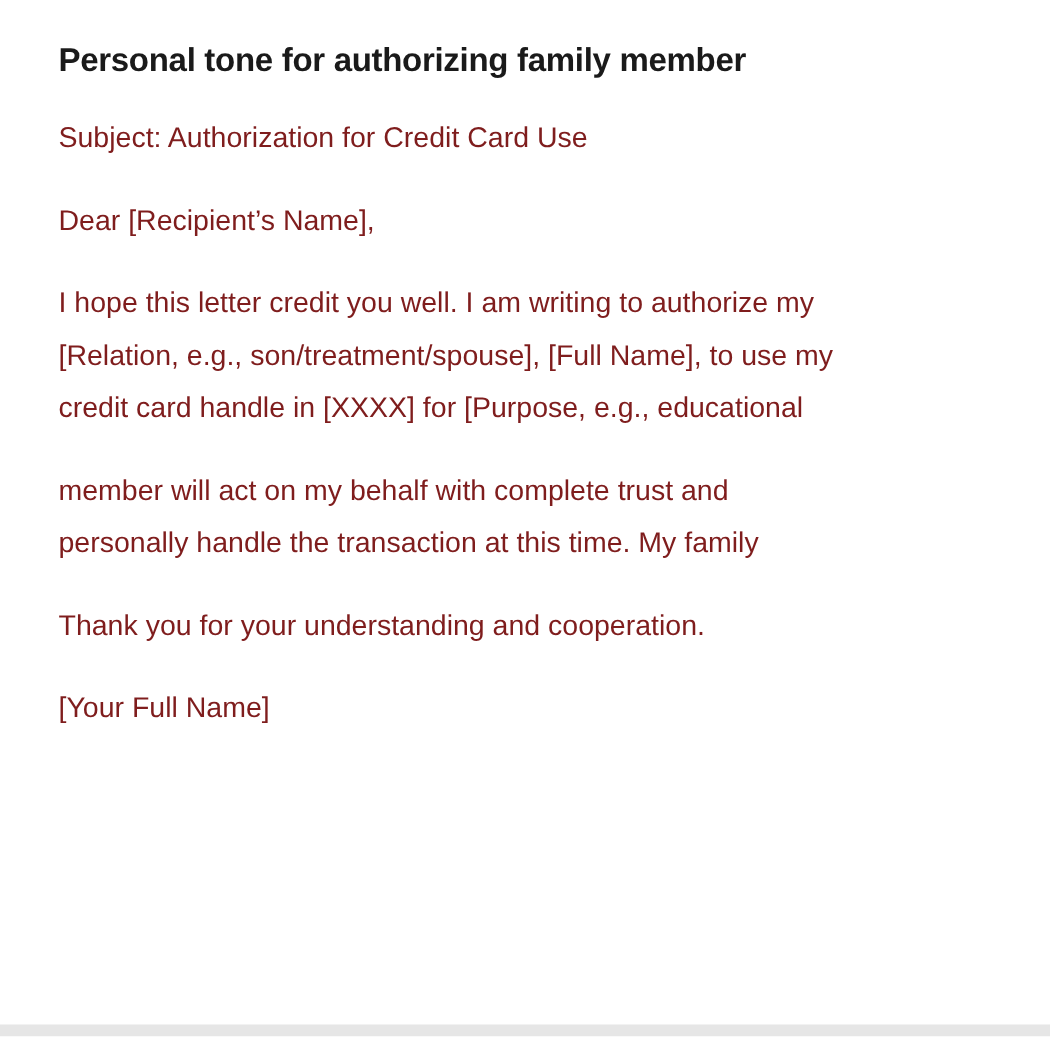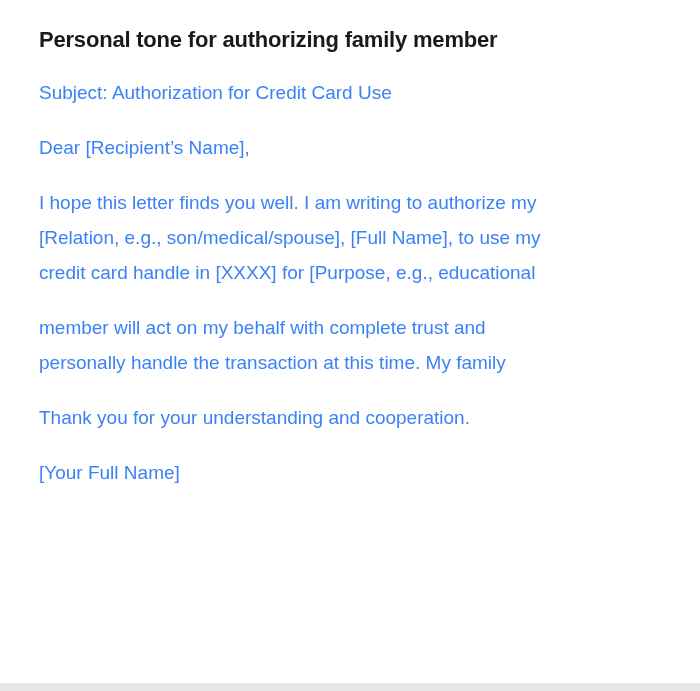--- a/index.html
+++ b/index.html
@@ -20,21 +20,21 @@
     font-size: 22px;
     line-height: 28px;
     font-weight: 700;
     color: #1a1a1a;
     margin: 0 0 21px 0;
     letter-spacing: -0.2px;
   }
   .para {
     font-size: 19px;
     line-height: 35px;
-    color: #3b82f6;
+    color: #7f1d1d;
     margin: 0 0 20px 0;
   }
   .para .line {
     white-space: nowrap;
   }
   .bottom-divider {
     position: absolute;
     left: 0;
     bottom: 0;
     width: 700px;
@@ -47,22 +47,22 @@
 
 <div class="doc">
 
   <h1 class="doc-heading">Personal tone for authorizing family member</h1>
 
   <p class="para">Subject: Authorization for Credit Card Use</p>
 
   <p class="para">Dear [Recipient’s Name],</p>
 
   <div class="para">
-    <div class="line">I hope this letter finds you well. I am writing to authorize my</div>
-    <div class="line">[Relation, e.g., son/medical/spouse], [Full Name], to use my</div>
+    <div class="line">I hope this letter credit you well. I am writing to authorize my</div>
+    <div class="line">[Relation, e.g., son/treatment/spouse], [Full Name], to use my</div>
     <div class="line">credit card handle in [XXXX] for [Purpose, e.g., educational</div>
   </div>
 
   <div class="para">
     <div class="line">member will act on my behalf with complete trust and</div>
     <div class="line">personally handle the transaction at this time. My family</div>
   </div>
 
   <p class="para">Thank you for your understanding and cooperation.</p>
 

